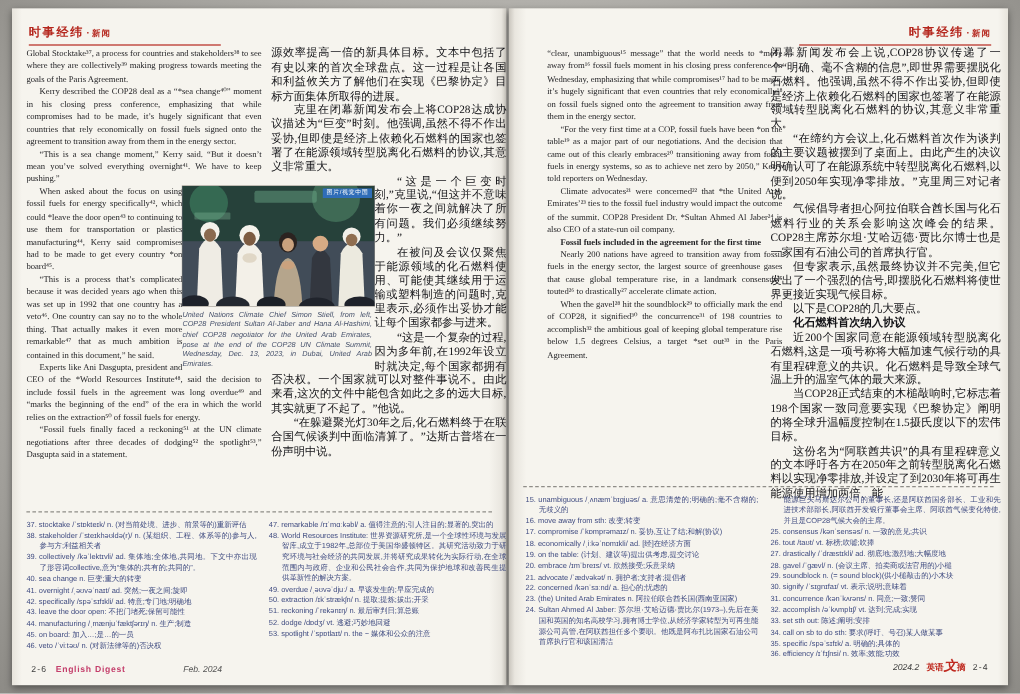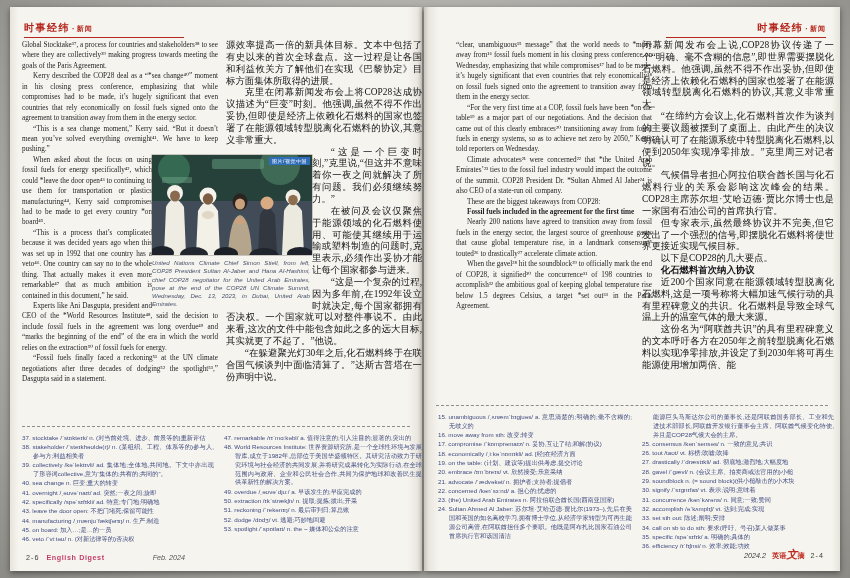--- a/index.html
+++ b/index.html
@@ -154,34 +154,34 @@
 
   <div class="page page-right">
     <div class="hdr hdr-right">
       <span class="hdr-main">时事经纬</span><span class="hdr-dot">·</span><span class="hdr-sub">新闻</span>
     </div>
 
     <div class="col" style="left:32px;width:196px;">
       <p class="en">“clear, unambiguous¹⁵ message” that the world needs to *move away from¹⁶ fossil fuels moment in his closing press conference on Wednesday, emphasizing that while compromises¹⁷ had to be made, it’s hugely significant that even countries that rely economically¹⁸ on fossil fuels signed onto the agreement to transition away from them in the energy sector.</p>
       <p class="en ind-en">“For the very first time at a COP, fossil fuels have been *on the table¹⁹ as a major part of our negotiations. And the decision that came out of this clearly embraces²⁰ transitioning away from fossil fuels in energy systems, so as to achieve net zero by 2050,” Kerry told reporters on Wednesday.</p>
       <p class="en ind-en">Climate advocates²¹ were concerned²² that *the United Arab Emirates’²³ ties to the fossil fuel industry would impact the outcome of the summit. COP28 President Dr. *Sultan Ahmed Al Jaber²⁴ is also CEO of a state-run oil company.</p>
-      <p class="en ind-en">These are the biggest takeaways from COP28:</p>
       <p class="en ind-en head">Fossil fuels included in the agreement for the first time</p>
       <p class="en ind-en">Nearly 200 nations have agreed to transition away from fossil fuels in the energy sector, the largest source of greenhouse gases that cause global temperature rise, in a landmark consensus²⁵ touted²⁶ to drastically²⁷ accelerate climate action.</p>
       <p class="en ind-en">When the gavel²⁸ hit the soundblock²⁹ to officially mark the end of COP28, it signified³⁰ the concurrence³¹ of 198 countries to accomplish³² the ambitious goal of keeping global temperature rise below 1.5 degrees Celsius, a target *set out³³ in the Paris Agreement.</p>
     </div>
 
     <div class="col" style="left:218px;width:192px;">
       <p class="zh">闭幕新闻发布会上说,COP28协议传递了一个“明确、毫不含糊的信息”,即世界需要摆脱化石燃料。他强调,虽然不得不作出妥协,但即使是经济上依赖化石燃料的国家也签署了在能源领域转型脱离化石燃料的协议,其意义非常重大。</p>
       <p class="zh ind-zh">“在缔约方会议上,化石燃料首次作为谈判的主要议题被摆到了桌面上。由此产生的决议明确认可了在能源系统中转型脱离化石燃料,以便到2050年实现净零排放。”克里周三对记者说。</p>
       <p class="zh ind-zh">气候倡导者担心阿拉伯联合酋长国与化石燃料行业的关系会影响这次峰会的结果。COP28主席苏尔坦·艾哈迈德·贾比尔博士也是一家国有石油公司的首席执行官。</p>
       <p class="zh ind-zh">但专家表示,虽然最终协议并不完美,但它发出了一个强烈的信号,即摆脱化石燃料将使世界更接近实现气候目标。</p>
       <p class="zh ind-zh">以下是COP28的几大要点。</p>
       <p class="zh ind-zh head">化石燃料首次纳入协议</p>
       <p class="zh ind-zh">近200个国家同意在能源领域转型脱离化石燃料,这是一项号称将大幅加速气候行动的具有里程碑意义的共识。化石燃料是导致全球气温上升的温室气体的最大来源。</p>
+      <p class="zh ind-zh">当COP28正式结束的木槌敲响时,它标志着198个国家一致同意要实现《巴黎协定》阐明的将全球升温幅度控制在1.5摄氏度以下的宏伟目标。</p>
       <p class="zh ind-zh">这份名为“阿联酋共识”的具有里程碑意义的文本呼吁各方在2050年之前转型脱离化石燃料以实现净零排放,并设定了到2030年将可再生能源使用增加两倍、能</p>
     </div>
 
     <div class="dash" style="top:398px;"></div>
 
     <div class="vocab" style="left:14px;top:406px;width:194px;">
       <div class="vi">15. unambiguous /ˌʌnæmˈbɪɡjuəs/ a. 意思清楚的;明确的;毫不含糊的;无歧义的</div>
       <div class="vi">16. move away from sth: 改变;转变</div>
       <div class="vi">17. compromise /ˈkɒmprəmaɪz/ n. 妥协,互让了结;和解(协议)</div>
       <div class="vi">18. economically /ˌiːkəˈnɒmɪkli/ ad. [经]在经济方面</div>

